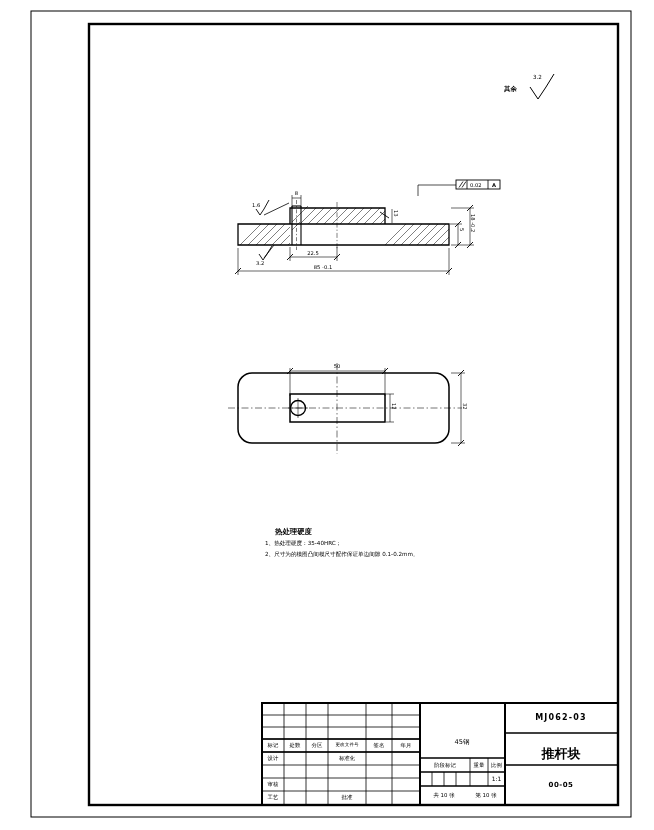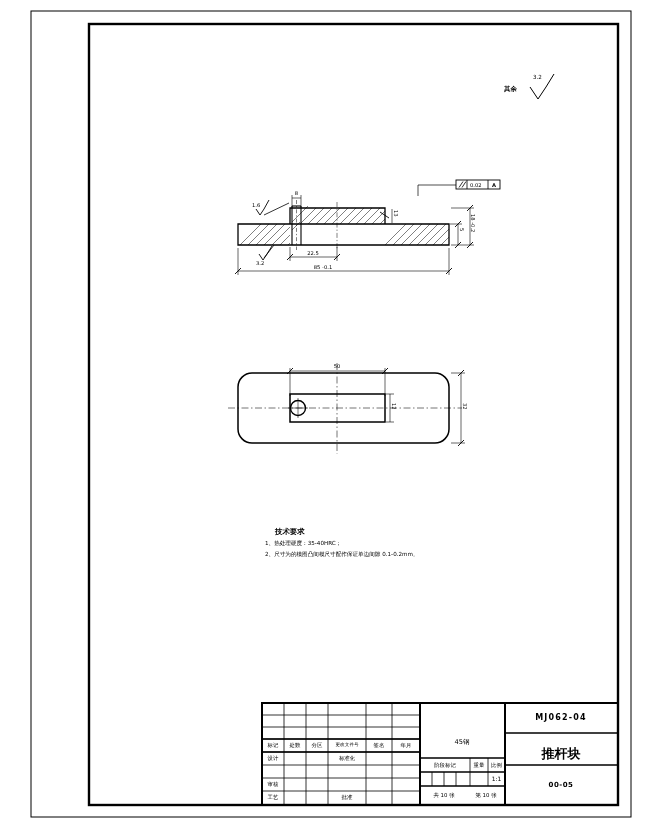--- a/index.html
+++ b/index.html
@@ -259,21 +259,21 @@
   <div class="ov cn dimtxt" style="left:313px;top:250px;transform:translateX(-50%);">22.5</div>
   <div class="ov cn dimtxt" style="left:296.5px;top:190px;transform:translateX(-50%);">8</div>
   <div class="ov cn dimtxt vert" style="left:470px;top:214px;">18 -0.2</div>
   <div class="ov cn dimtxt vert" style="left:459px;top:228px;">5</div>
   <div class="ov cn dimtxt vert" style="left:393px;top:210px;">13</div>
 
   <div class="ov cn dimtxt" style="left:337px;top:363px;transform:translateX(-50%);">50</div>
   <div class="ov cn dimtxt vert" style="left:462px;top:403px;">32</div>
   <div class="ov cn dimtxt vert" style="left:391px;top:403px;">12</div>
 
-  <div class="ov cn techhead" style="left:275px;top:527px;">技术要求</div>
+  <div class="ov cn techhead" style="left:275px;top:527px;">热处理硬度</div>
   <div class="ov cn techline" style="left:265px;top:540px;">1、热处理硬度：35-40HRC；</div>
   <div class="ov cn techline" style="left:265px;top:551px;">2、尺寸为的模图凸间模尺寸配作保证单边间隙 0.1-0.2mm。</div>
 
   <div class="ov cn tbtxt" style="left:273px;top:742px;transform:translateX(-50%);">标记</div>
   <div class="ov cn tbtxt" style="left:295px;top:742px;transform:translateX(-50%);">处数</div>
   <div class="ov cn tbtxt" style="left:317px;top:742px;transform:translateX(-50%);">分区</div>
   <div class="ov cn tbtxt" style="left:347px;top:742px;transform:translateX(-50%);font-size:4.6px;">更改文件号</div>
   <div class="ov cn tbtxt" style="left:379px;top:742px;transform:translateX(-50%);">签名</div>
   <div class="ov cn tbtxt" style="left:406px;top:742px;transform:translateX(-50%);">年月</div>
 
@@ -286,17 +286,17 @@
   <div class="ov cn tbtxt9" style="left:462px;top:725px;transform:translateX(-50%);">45钢</div>
 
   <div class="ov cn tbtxt" style="left:445px;top:762px;transform:translateX(-50%);">阶段标记</div>
   <div class="ov cn tbtxt" style="left:479px;top:762px;transform:translateX(-50%);">重量</div>
   <div class="ov cn tbtxt" style="left:496.5px;top:762px;transform:translateX(-50%);">比例</div>
   <div class="ov cn tbtxt" style="left:496.5px;top:775px;transform:translateX(-50%);font-size:6px;">1:1</div>
 
   <div class="ov cn tbtxt" style="left:444px;top:792px;transform:translateX(-50%);">共 10 张</div>
   <div class="ov cn tbtxt" style="left:486px;top:792px;transform:translateX(-50%);">第 10 张</div>
 
-  <div class="ov cn" style="left:561px;top:713px;transform:translateX(-50%);font-size:8px;letter-spacing:1.2px;font-weight:bold;">MJ062-04</div>
+  <div class="ov cn" style="left:561px;top:713px;transform:translateX(-50%);font-size:8px;letter-spacing:1.2px;font-weight:bold;">MJ062-03</div>
   <div class="ov cn" style="left:561px;top:745px;transform:translateX(-50%);font-size:13px;font-weight:bold;">推杆块</div>
   <div class="ov cn" style="left:561px;top:781px;transform:translateX(-50%);font-size:7px;font-weight:bold;letter-spacing:0.5px;">00-05</div>
 
 </div>
 
 </body></html>

